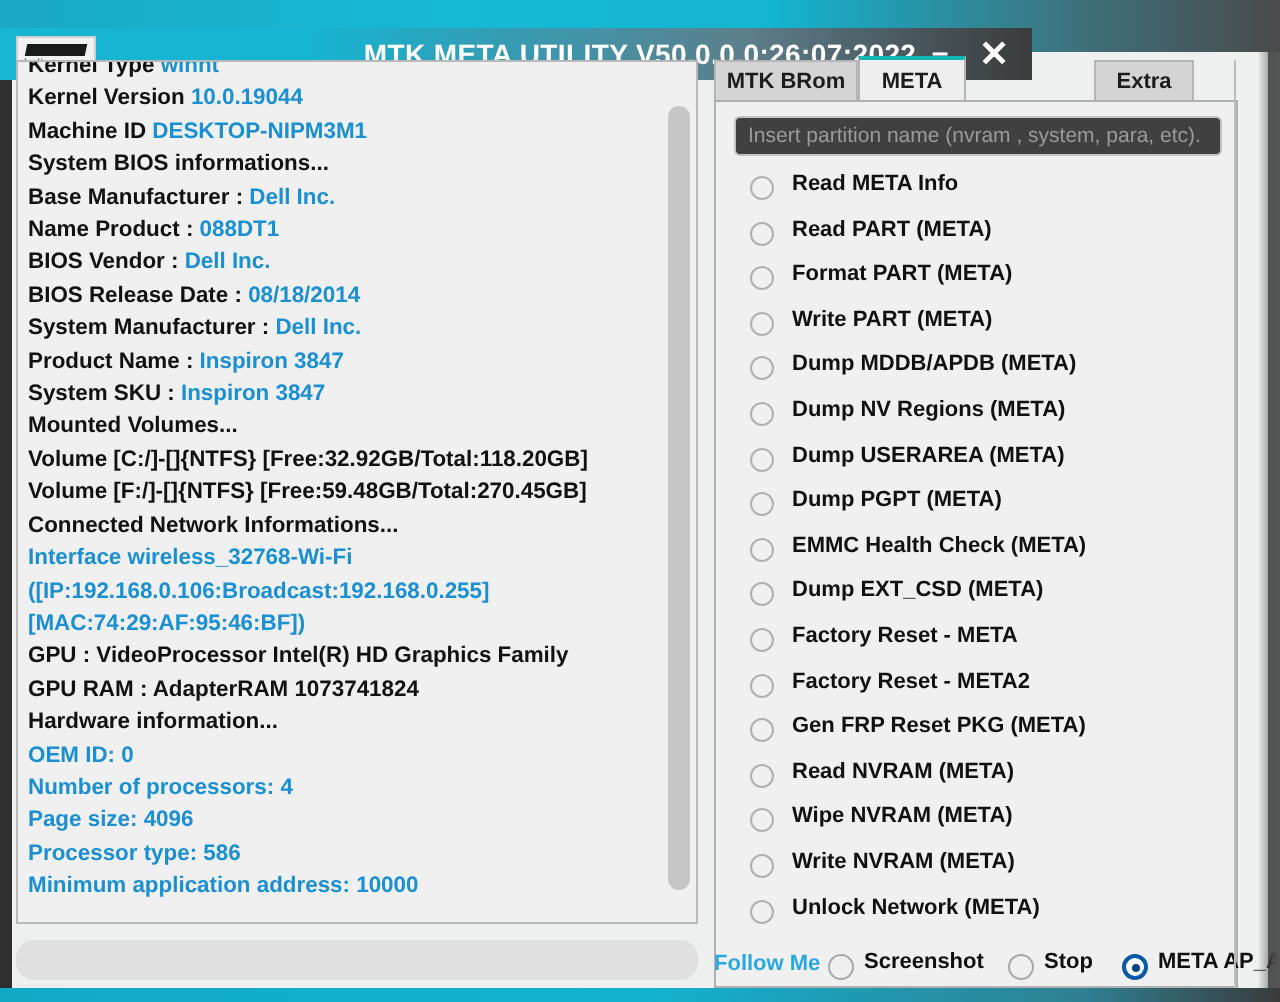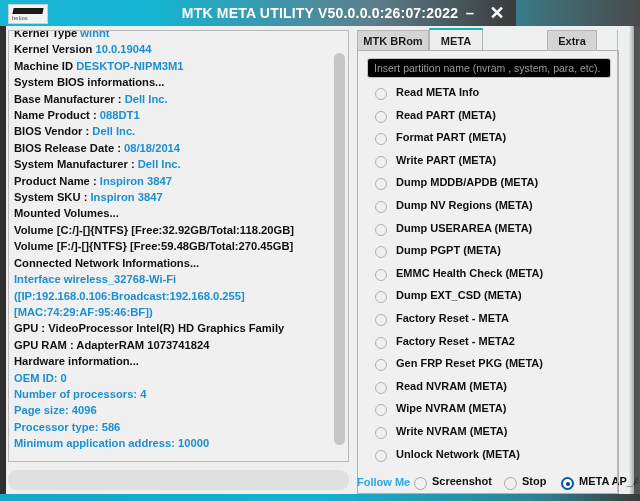--- a/index.html
+++ b/index.html
@@ -8,21 +8,21 @@
     font-family:"Liberation Sans", sans-serif;
     background:#2b2b2b;
   }
   .window{
     position:relative;width:640px;height:501px;box-sizing:border-box;
     background:linear-gradient(90deg,#1aa8c4 0%,#16b9d6 35%,#13b5d1 60%,#3f6f7a 85%,#4a4a4a 100%);
     padding:0;
   }
   
   .titlebar{
-    position:absolute;left:0;top:0;width:516px;height:26px;
+    position:absolute;left:0;top:14px;width:516px;height:26px;
     background:linear-gradient(90deg,#19b6d4 0%,#15b4d2 30%,#5d7f8c 72%,#3b3b3b 100%);
   }
   .title-logo{
     position:absolute;left:8px;top:4px;width:38px;height:18px;
     background:#f2f2f2;border:1px solid #cfcfcf;overflow:hidden;
   }
   .title-logo .bar{
     position:absolute;left:4px;top:3px;width:30px;height:6px;background:#1a1a1a;
     transform:skewX(-12deg);
   }
@@ -94,21 +94,21 @@
   .tab-1{left:72px;width:54px;}
   .tab-2{left:126px;width:64px;}
   .tab-3{left:190px;width:50px;}
 
   .panel{
     position:absolute;left:0;top:22px;width:262px;height:444px;
     background:#f0f0f0;border:1px solid #b0b0b0;box-sizing:border-box;
   }
   .part-input{
     position:absolute;left:9px;top:7px;width:244px;height:20px;
-    background:#000000;border:1px solid #c2c2c2;border-radius:3px;
+    background:#404040;border:1px solid #c2c2c2;border-radius:3px;
     box-sizing:border-box;font-size:10.5px;color:#9a9a9a;
     padding:0 6px;line-height:18px;font-family:"Liberation Sans", sans-serif;
     outline:none;
   }
   .part-input::placeholder{color:#9a9a9a;}
 
   .opt-list{position:absolute;left:0;top:33px;width:262px;}
   .opt{
     position:relative;height:22.6px;cursor:pointer;text-decoration:underline;
   }

